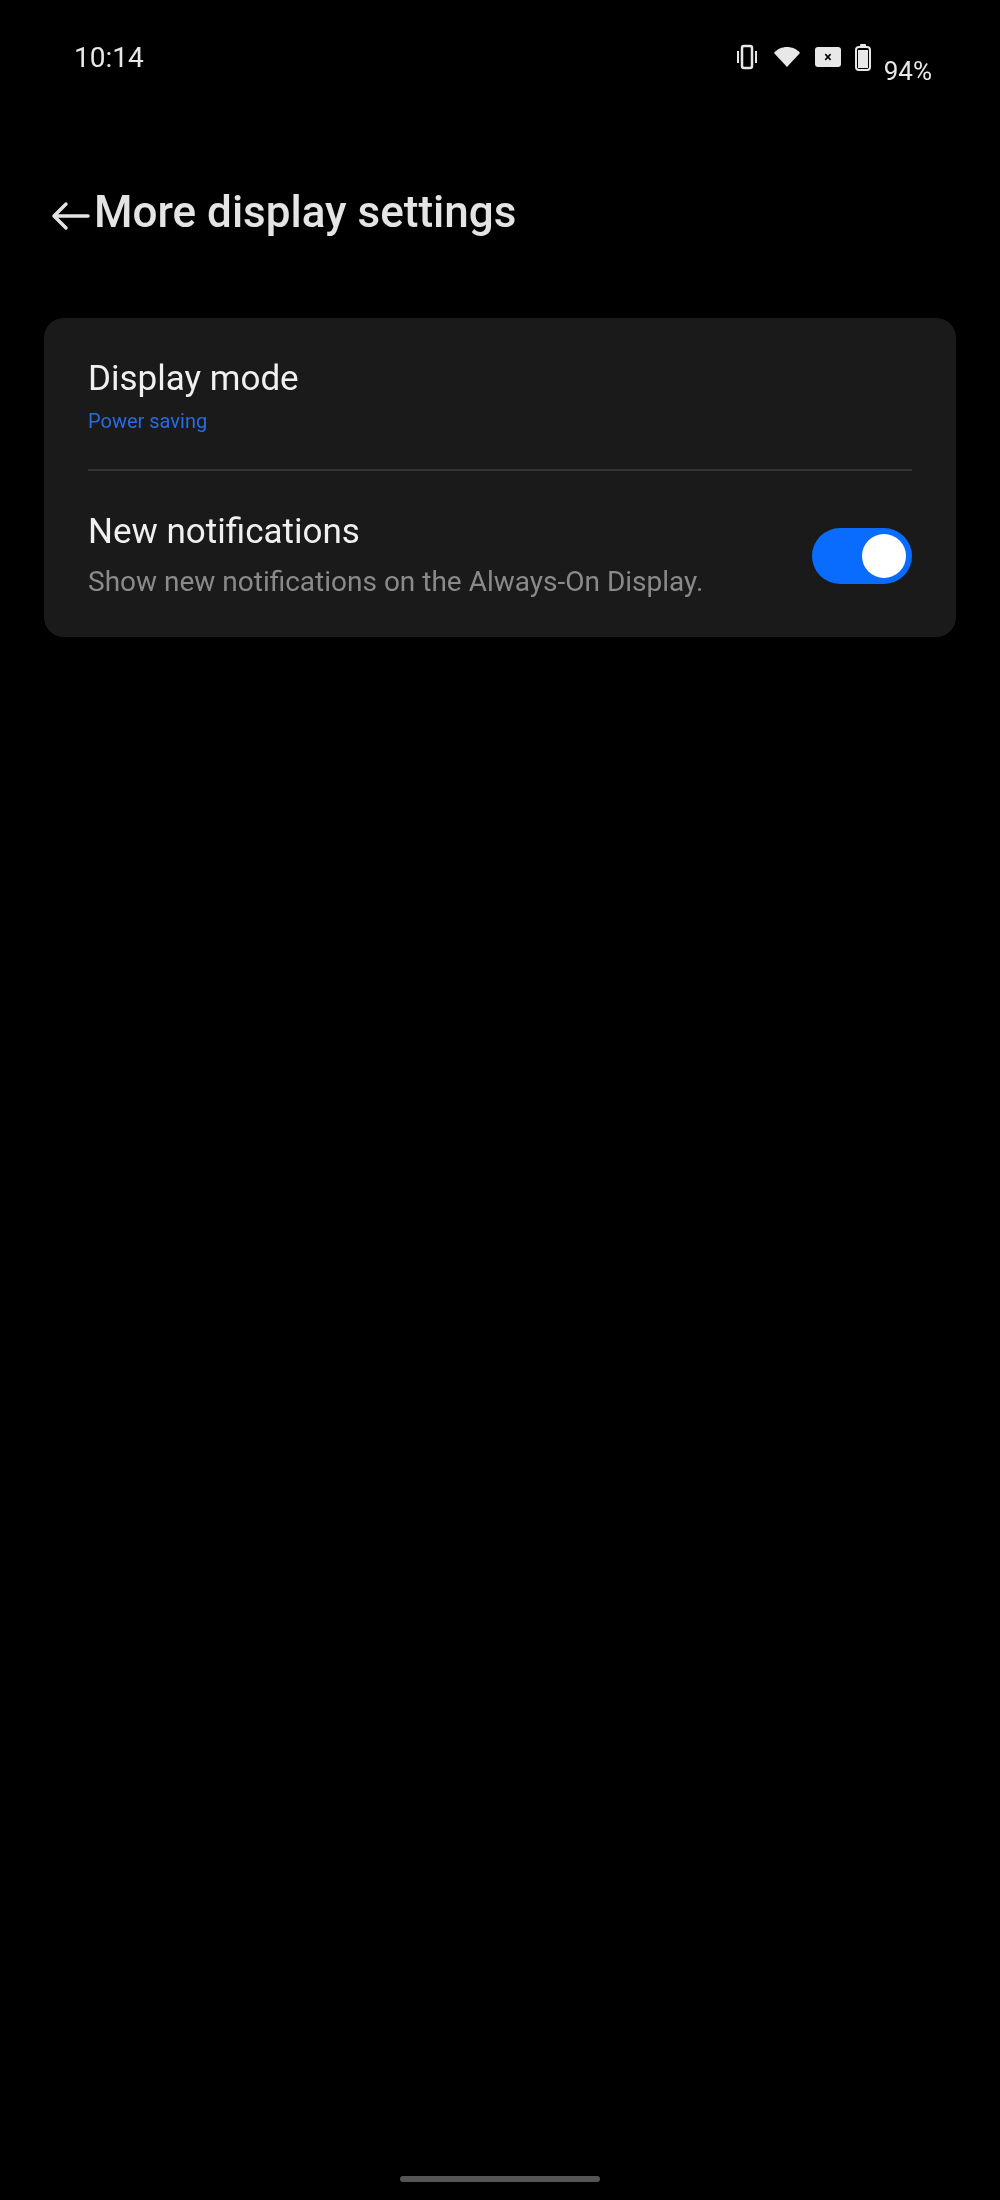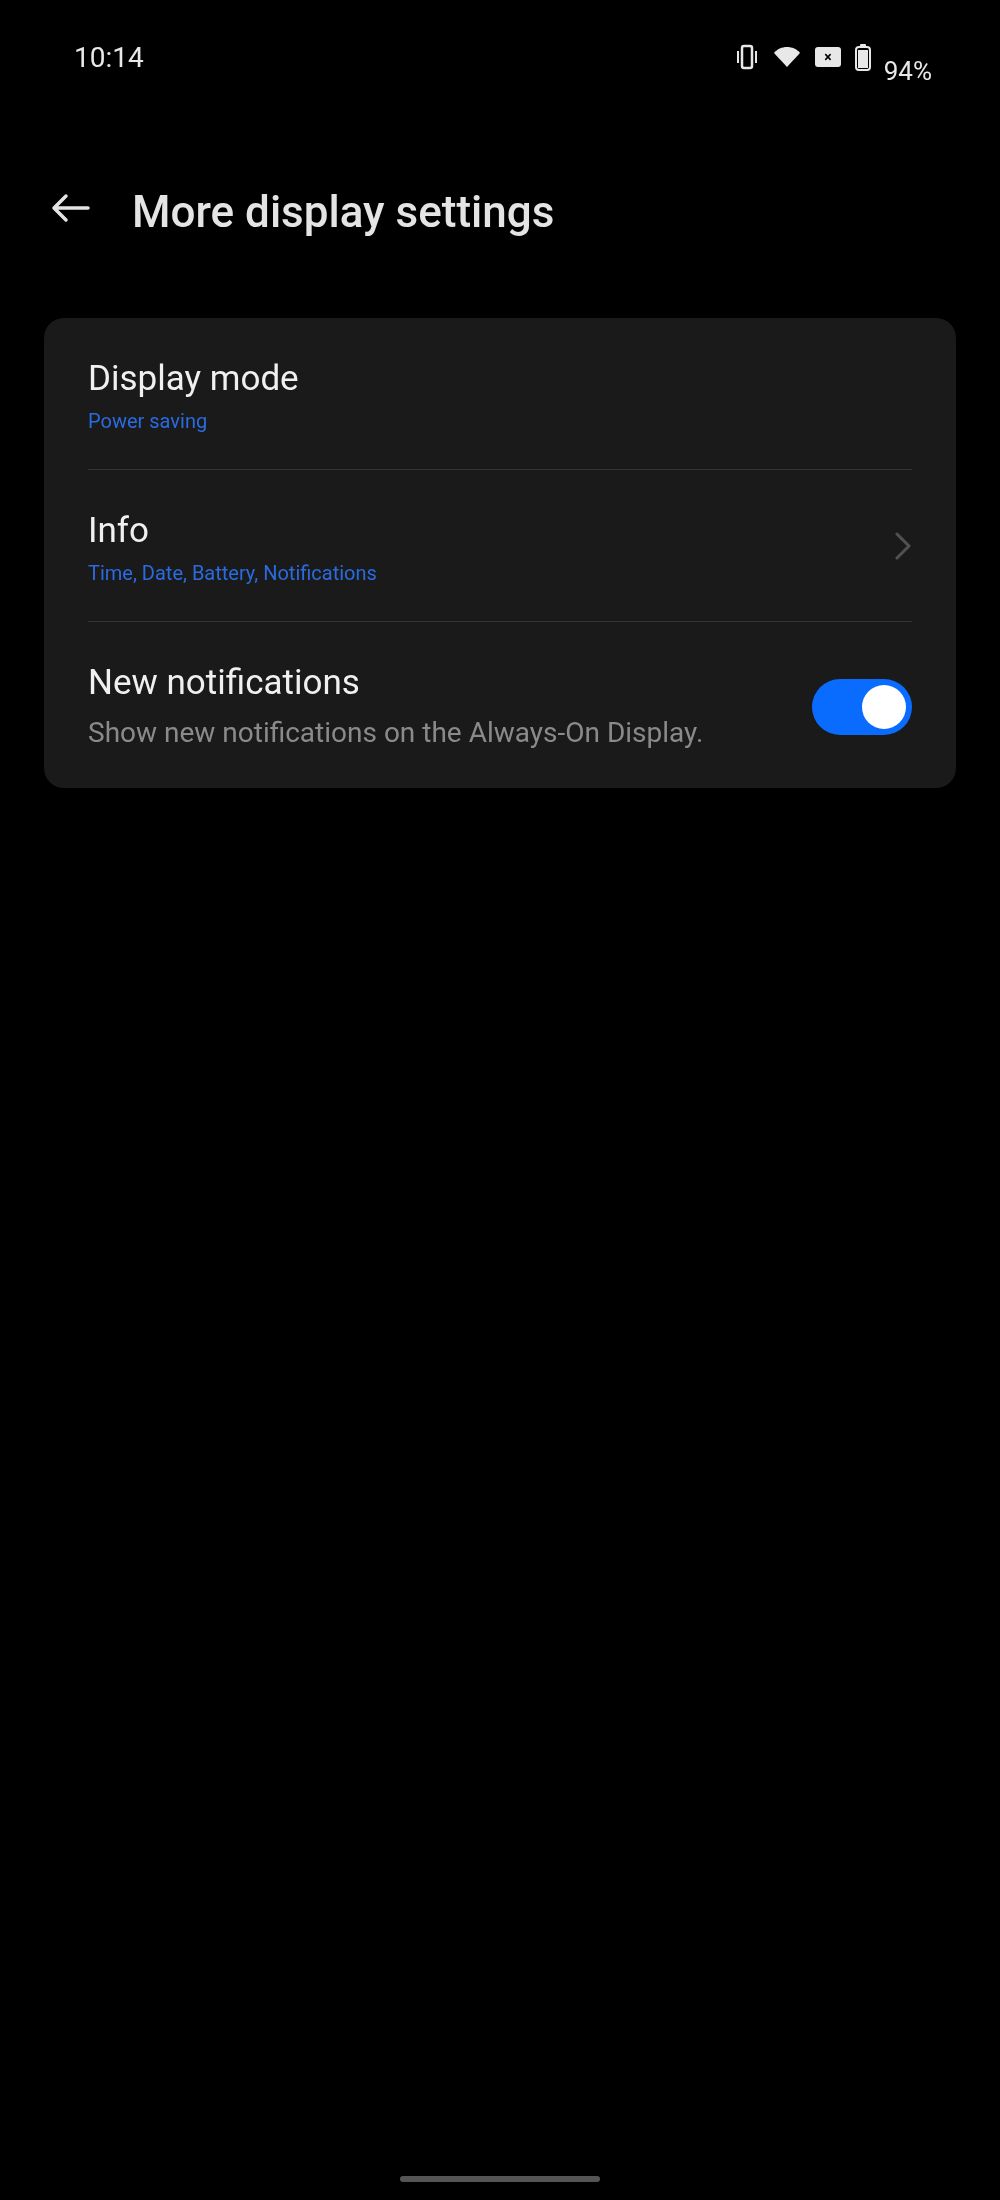--- a/index.html
+++ b/index.html
@@ -27,23 +27,22 @@
     .status-right {
       display: flex;
       align-items: center;
       gap: 12px;
     }
     .status-right svg {
       display: block;
     }
     .header {
       display: flex;
-      align-items: flex-start;
+      align-items: flex-end;
       padding: 80px 50px 50px 50px;
-      gap: 38px;
     }
     .back-arrow {
       display: flex;
       align-items: center;
       justify-content: center;
       cursor: pointer;
     }
     .page-title {
       font-size: 44px;
       font-weight: 500;
@@ -170,31 +169,20 @@
 
   <div class="setting-row">
     <div class="setting-text">
       <div class="setting-title">Display mode</div>
       <div class="setting-subtitle-blue">Power saving</div>
     </div>
   </div>
 
   <div class="divider"></div>
 
-  <div class="setting-row">
-    <div class="setting-text">
-      <div class="setting-title">Info</div>
-      <div class="setting-subtitle-blue">Time, Date, Battery, Notifications</div>
-    </div>
-    <div class="chevron">
-      <svg width="18" height="30" viewBox="0 0 18 30" fill="none">
-        <path d="M3 3 L15 15 L3 27" stroke="#888" stroke-width="3" stroke-linecap="round" stroke-linejoin="round"></path>
-      </svg>
-    </div>
-  </div>
 
   <div class="divider"></div>
 
   <div class="setting-row">
     <div class="setting-text">
       <div class="setting-title">New notifications</div>
       <div class="setting-subtitle-gray">Show new notifications on the Always-On Display.</div>
     </div>
     <div class="toggle">
       <div class="toggle-thumb"></div>

